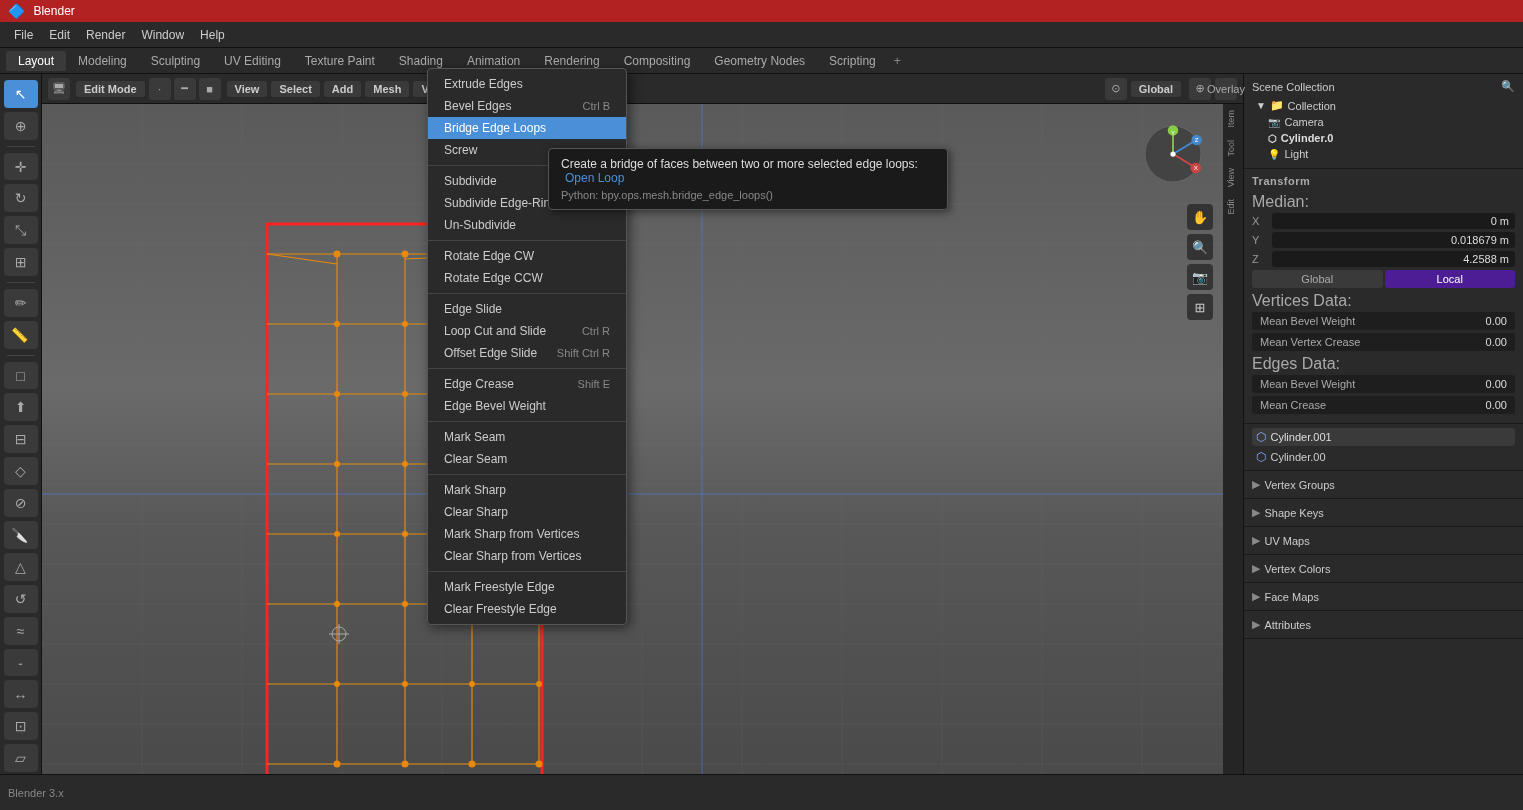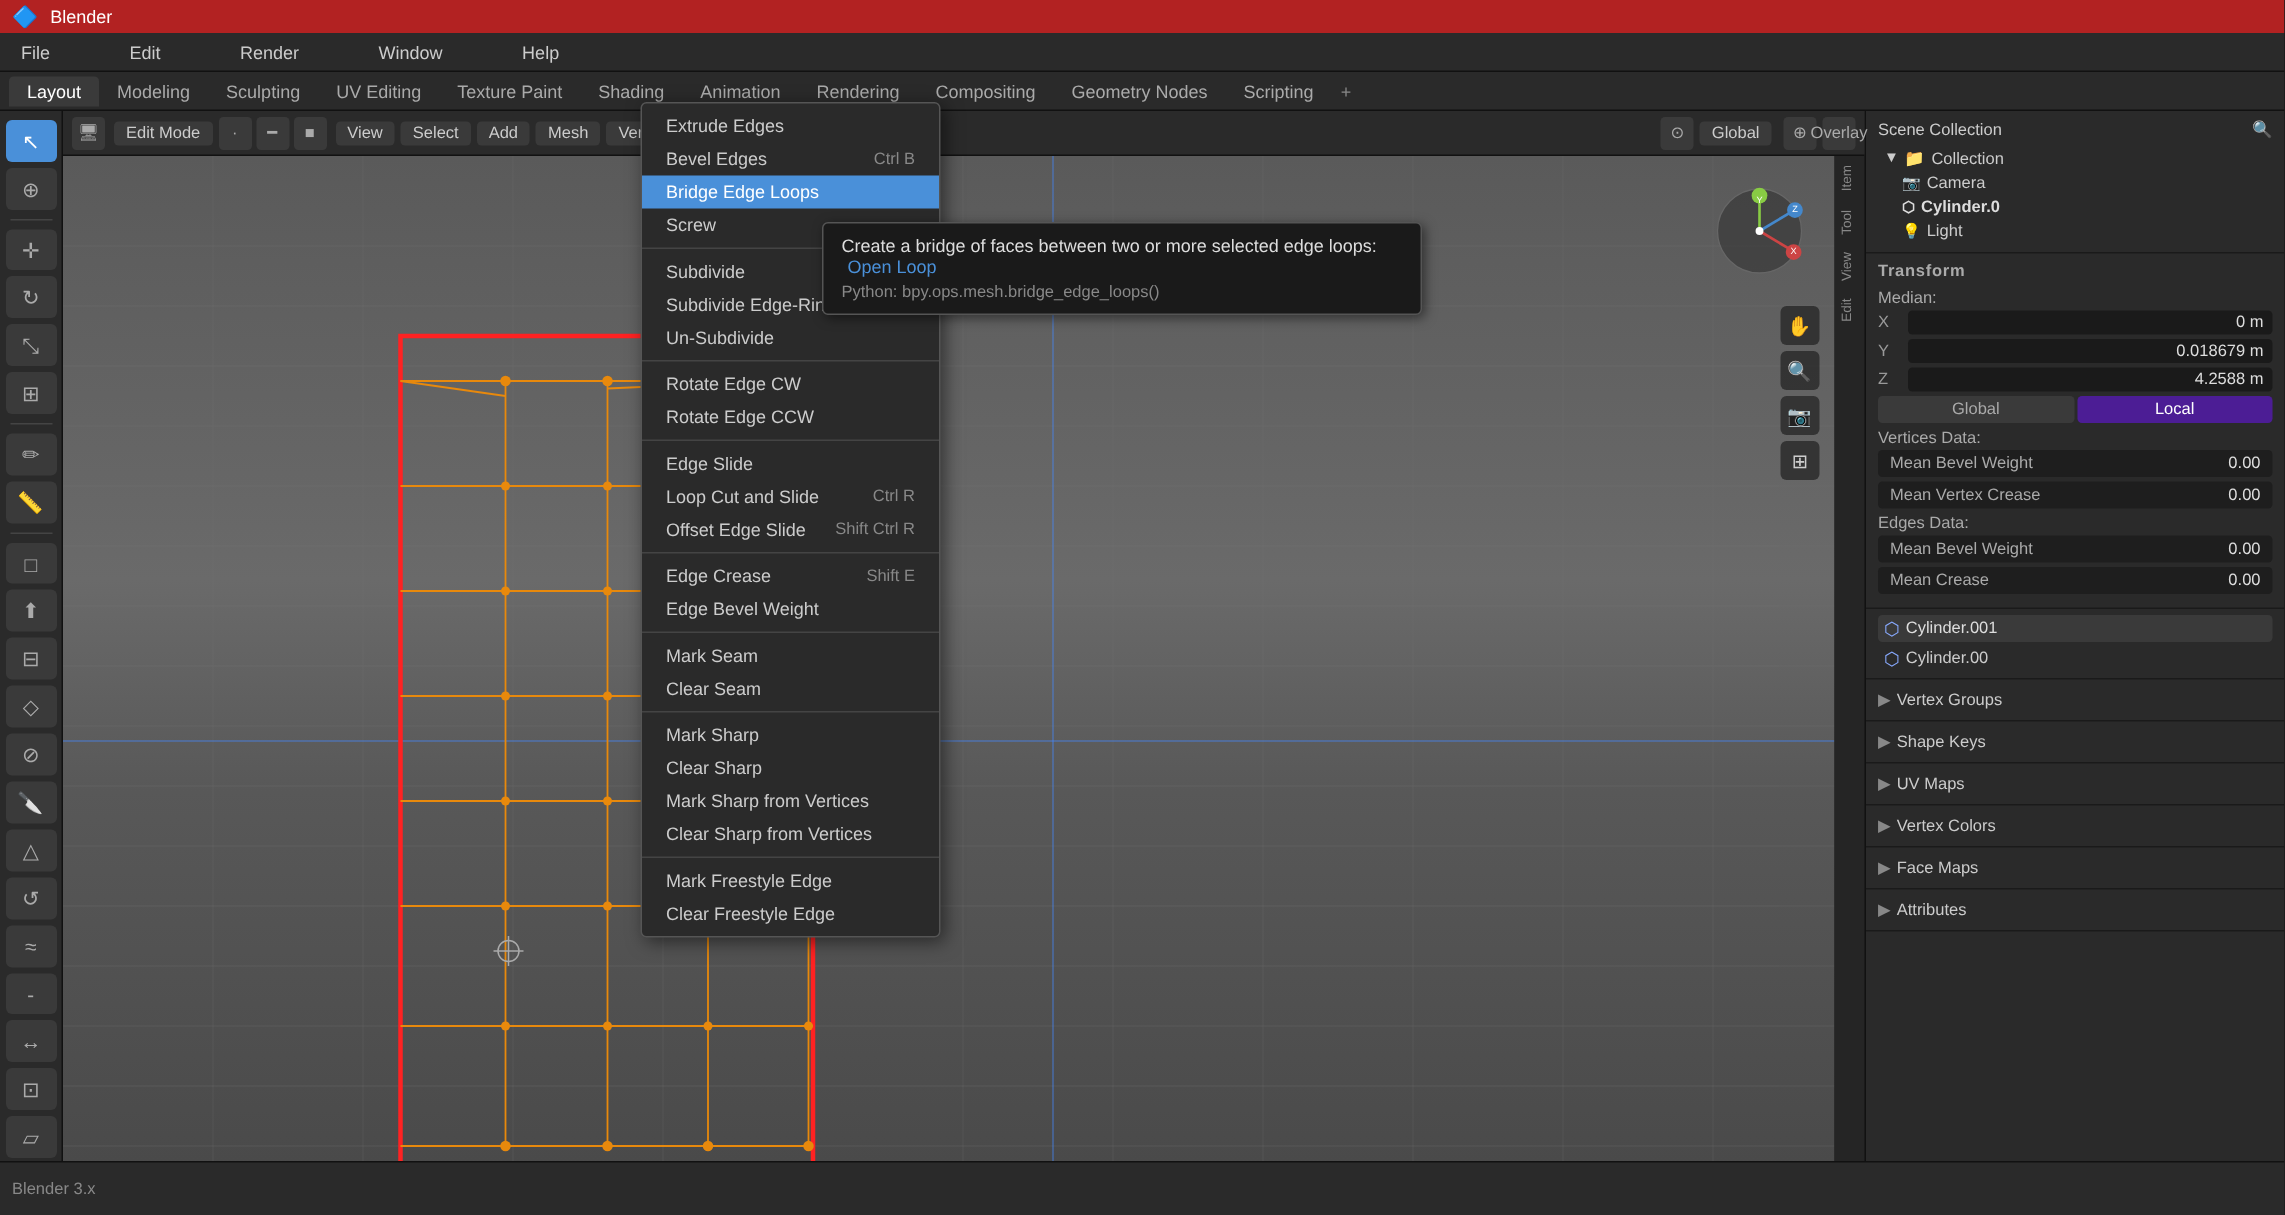--- a/index.html
+++ b/index.html
@@ -41,21 +41,20 @@
       position: absolute;
       top: 22px; left: 0;
       width: 100%;
       height: 26px;
       background: #2a2a2a;
       display: flex;
       align-items: center;
       padding: 0 6px;
       z-index: 99;
       border-bottom: 1px solid #111;
-      gap: 37px;
     }
     .menu-bar-item {
       padding: 2px 8px;
       color: #ccc;
       font-size: 12px;
       cursor: pointer;
       border-radius: 3px;
     }
 
     
@@ -141,20 +140,21 @@
     }
     .header-btn {
       padding: 2px 8px;
       background: #3a3a3a;
       border-radius: 3px;
       color: #ccc;
       font-size: 11px;
       cursor: pointer;
       margin-right: 4px;
       white-space: nowrap;
+      font-weight: bold;
     }
     .header-btn.active {
       background: #4a90d9;
     }
     .header-icon-group {
       display: flex;
       align-items: center;
       gap: 3px;
       margin-right: 6px;
     }
@@ -243,21 +243,21 @@
       border-bottom: 1px solid #1a1a1a;
     }
     .panel-header {
       font-size: 11px;
       color: #aaa;
       margin-bottom: 6px;
       font-weight: bold;
       letter-spacing: 0.5px;
     }
     .panel-section-title {
-      font-size: 11px;
+      font-size: 16px;
       color: #aaa;
       margin: 4px 0 2px 0;
     }
     .prop-row {
       display: flex;
       align-items: center;
       margin-bottom: 3px;
     }
     .prop-label {
       color: #999;

